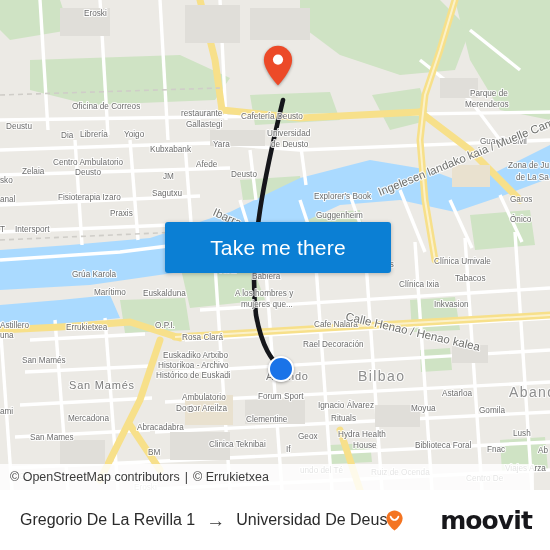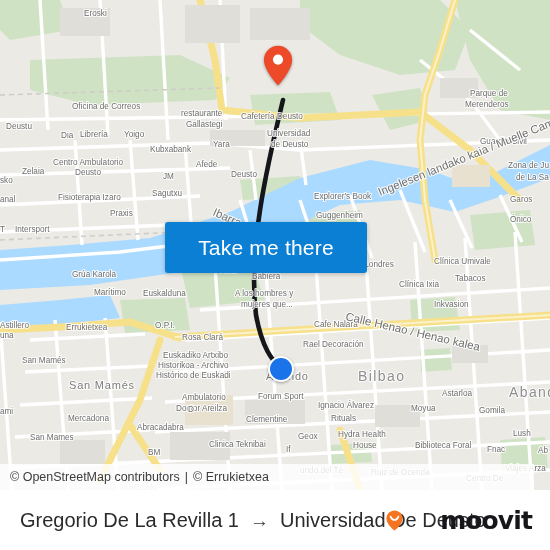--- a/index.html
+++ b/index.html
@@ -86,21 +86,21 @@
     border: 2.5px solid #ffffff;
     box-shadow: 0 1px 3px rgba(0,0,0,0.35);
     box-sizing: border-box;
   }
 
   
   #take-me-there {
     position: absolute;
     left: 165px;
     top: 222px;
-    width: 202px;
+    width: 226px;
     height: 51px;
     background: #0b7fd4;
     color: #ffffff;
     border: none;
     border-radius: 3px;
     font-family: "Liberation Sans", sans-serif;
     font-size: 21px;
     letter-spacing: 0.2px;
     cursor: pointer;
     box-shadow: 0 1px 4px rgba(0,0,0,0.25);
@@ -145,21 +145,21 @@
     box-sizing: border-box;
     padding: 0 18px 0 20px;
   }
   #route-summary {
     display: flex;
     align-items: center;
     flex: 1 1 auto;
     min-width: 0;
   }
   .route-endpoint {
-    font-size: 20px;
+    font-size: 16px;
     color: #2b2b2b;
     font-family: "Liberation Sans", sans-serif;
     white-space: nowrap;
     text-align: center;
   }
   #route-arrow {
     margin: 0 11px;
     font-size: 19px;
     color: #3a3a3a;
     line-height: 1;

